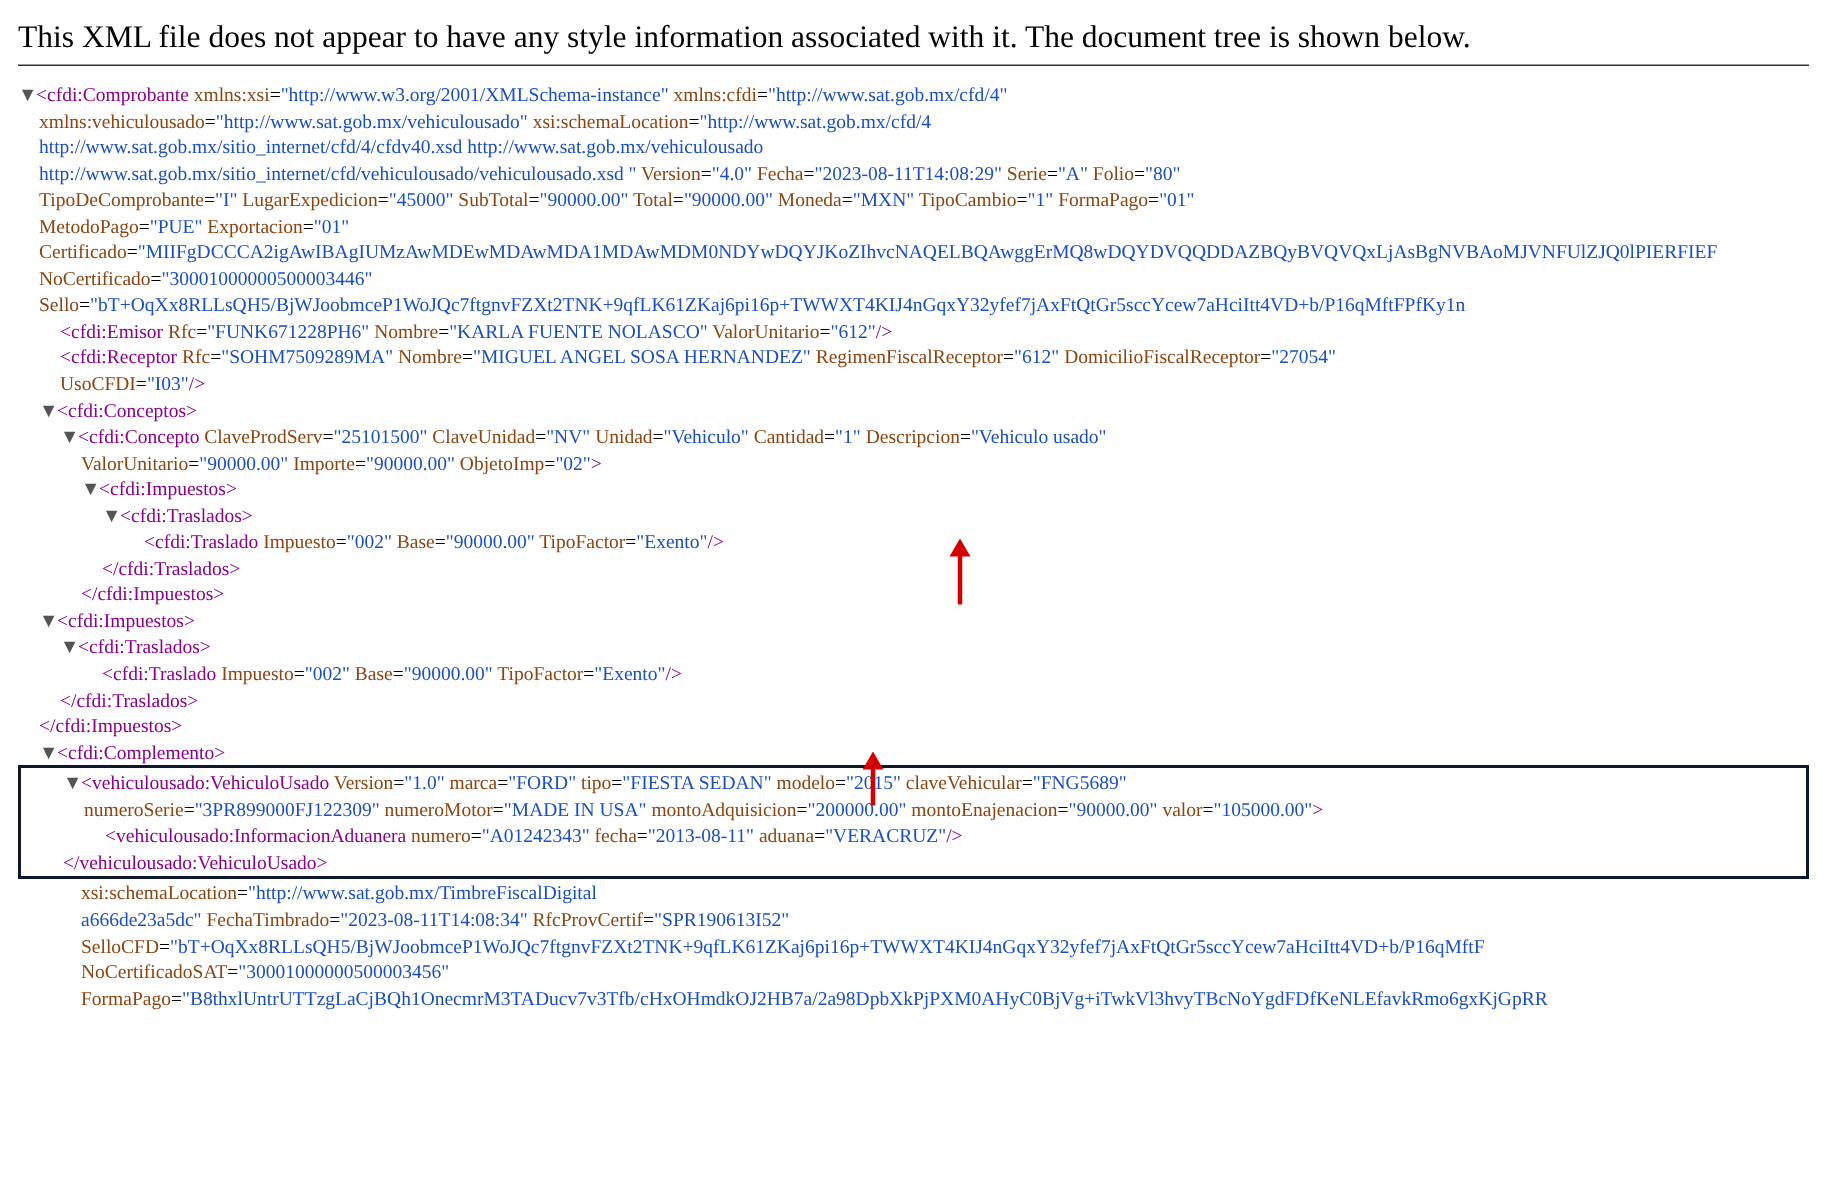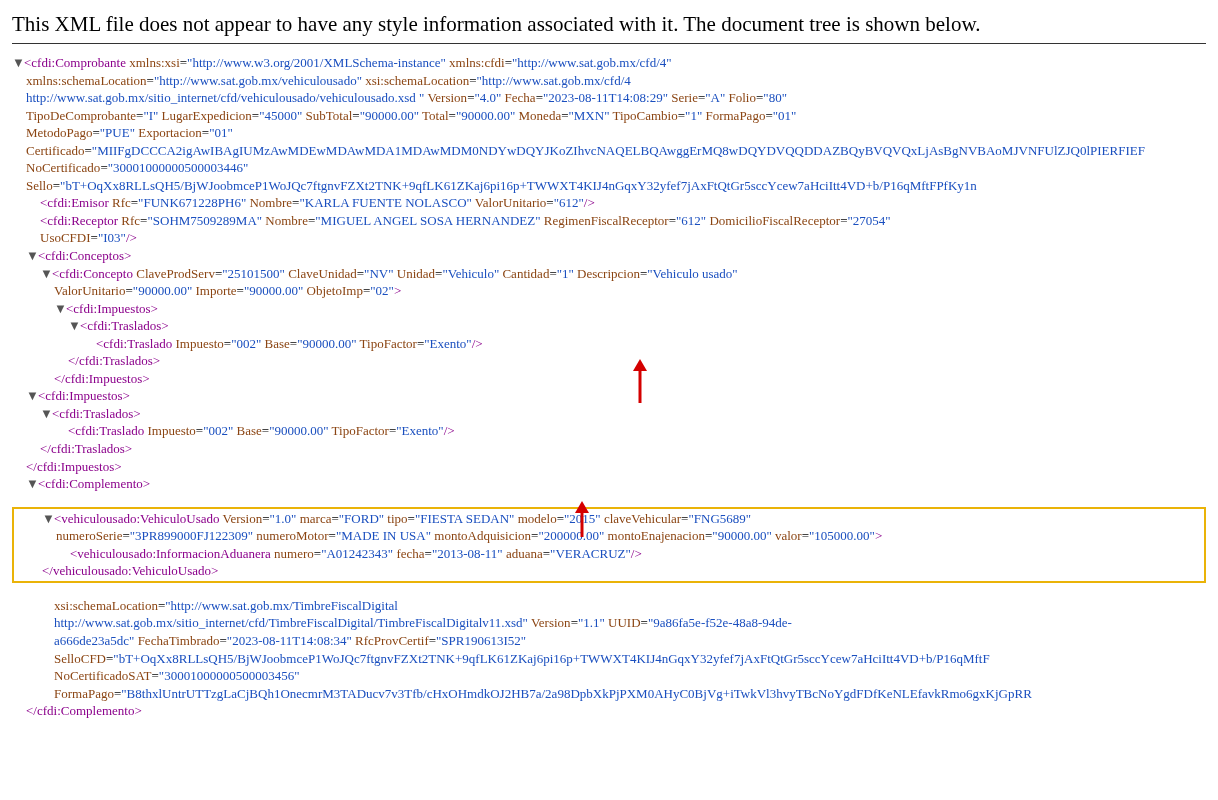--- a/index.html
+++ b/index.html
@@ -32,42 +32,43 @@
   .attr-name { color: #8b4513; }   
   .attr-val { color: #1a4fbf; }
   .arrow { color: #555; display:inline-block; width:12px; }
   .indent0 { padding-left: 0px; }
   .indent1 { padding-left: 14px; }
   .indent2 { padding-left: 28px; }
   .indent3 { padding-left: 42px; }
   .indent4 { padding-left: 56px; }
   .indent6 { padding-left: 84px; }
   .boxed {
-    border: 2px solid #eab308;
-    margin: 14px 0;
+    border: 2px solid #0f172a;
+    margin: 0 0;
     padding: 1px 0;
   }
   .arrow-container {
     position: relative;
   }
   .up-arrow-svg {
     position:absolute;
     pointer-events:none;
   }
 </style>
 </head>
 <body>
 
 <div class="notice">This XML file does not appear to have any style information associated with it. The document tree is shown below.</div>
 <hr class="sep">
 
 <div class="xml arrow-container">
 
 <div class="indent0"><span class="arrow">▼</span><span class="tag">&lt;cfdi:Comprobante</span> <span class="attr-name">xmlns:xsi</span>=<span class="attr-val">"http://www.w3.org/2001/XMLSchema-instance"</span> <span class="attr-name">xmlns:cfdi</span>=<span class="attr-val">"http://www.sat.gob.mx/cfd/4"</span></div>
-<div class="indent1"><span class="attr-name">xmlns:schemaLocation</span>=<span class="attr-val">"http://www.sat.gob.mx/vehiculousado"</span> <span class="attr-name">xsi:schemaLocation</span>=<span class="attr-val">"http://www.sat.gob.mx/cfd/4</span></div>
+<div class="indent1"><span class="attr-name">xmlns:vehiculousado</span>=<span class="attr-val">"http://www.sat.gob.mx/vehiculousado"</span> <span class="attr-name">xsi:schemaLocation</span>=<span class="attr-val">"http://www.sat.gob.mx/cfd/4</span></div>
+<div class="indent1"><span class="attr-val">http://www.sat.gob.mx/sitio_internet/cfd/4/cfdv40.xsd http://www.sat.gob.mx/vehiculousado</span></div>
 <div class="indent1"><span class="attr-val">http://www.sat.gob.mx/sitio_internet/cfd/vehiculousado/vehiculousado.xsd "</span> <span class="attr-name">Version</span>=<span class="attr-val">"4.0"</span> <span class="attr-name">Fecha</span>=<span class="attr-val">"2023-08-11T14:08:29"</span> <span class="attr-name">Serie</span>=<span class="attr-val">"A"</span> <span class="attr-name">Folio</span>=<span class="attr-val">"80"</span></div>
 <div class="indent1"><span class="attr-name">TipoDeComprobante</span>=<span class="attr-val">"I"</span> <span class="attr-name">LugarExpedicion</span>=<span class="attr-val">"45000"</span> <span class="attr-name">SubTotal</span>=<span class="attr-val">"90000.00"</span> <span class="attr-name">Total</span>=<span class="attr-val">"90000.00"</span> <span class="attr-name">Moneda</span>=<span class="attr-val">"MXN"</span> <span class="attr-name">TipoCambio</span>=<span class="attr-val">"1"</span> <span class="attr-name">FormaPago</span>=<span class="attr-val">"01"</span></div>
 <div class="indent1"><span class="attr-name">MetodoPago</span>=<span class="attr-val">"PUE"</span> <span class="attr-name">Exportacion</span>=<span class="attr-val">"01"</span></div>
 <div class="indent1"><span class="attr-name">Certificado</span>=<span class="attr-val">"MIIFgDCCCA2igAwIBAgIUMzAwMDEwMDAwMDA1MDAwMDM0NDYwDQYJKoZIhvcNAQELBQAwggErMQ8wDQYDVQQDDAZBQyBVQVQxLjAsBgNVBAoMJVNFUlZJQ0lPIERFIEF</span></div>
 <div class="indent1"><span class="attr-name">NoCertificado</span>=<span class="attr-val">"30001000000500003446"</span></div>
 <div class="indent1"><span class="attr-name">Sello</span>=<span class="attr-val">"bT+OqXx8RLLsQH5/BjWJoobmceP1WoJQc7ftgnvFZXt2TNK+9qfLK61ZKaj6pi16p+TWWXT4KIJ4nGqxY32yfef7jAxFtQtGr5sccYcew7aHciItt4VD+b/P16qMftFPfKy1n</span></div>
 
 <div class="indent2"><span class="tag">&lt;cfdi:Emisor</span> <span class="attr-name">Rfc</span>=<span class="attr-val">"FUNK671228PH6"</span> <span class="attr-name">Nombre</span>=<span class="attr-val">"KARLA FUENTE NOLASCO"</span> <span class="attr-name">ValorUnitario</span>=<span class="attr-val">"612"</span><span class="tag">/&gt;</span></div>
 <div class="indent2"><span class="tag">&lt;cfdi:Receptor</span> <span class="attr-name">Rfc</span>=<span class="attr-val">"SOHM7509289MA"</span> <span class="attr-name">Nombre</span>=<span class="attr-val">"MIGUEL ANGEL SOSA HERNANDEZ"</span> <span class="attr-name">RegimenFiscalReceptor</span>=<span class="attr-val">"612"</span> <span class="attr-name">DomicilioFiscalReceptor</span>=<span class="attr-val">"27054"</span></div>
 <div class="indent2"><span class="attr-name">UsoCFDI</span>=<span class="attr-val">"I03"</span><span class="tag">/&gt;</span></div>
@@ -100,21 +101,19 @@
 <div class="indent1"><span class="arrow">▼</span><span class="tag">&lt;cfdi:Complemento&gt;</span></div>
 
 <div class="boxed">
 <div class="indent2"><span class="arrow">▼</span><span class="tag">&lt;vehiculousado:VehiculoUsado</span> <span class="attr-name">Version</span>=<span class="attr-val">"1.0"</span> <span class="attr-name">marca</span>=<span class="attr-val">"FORD"</span> <span class="attr-name">tipo</span>=<span class="attr-val">"FIESTA SEDAN"</span> <span class="attr-name">modelo</span>=<span class="attr-val">"2015"</span> <span class="attr-name">claveVehicular</span>=<span class="attr-val">"FNG5689"</span></div>
 <div class="indent3"><span class="attr-name">numeroSerie</span>=<span class="attr-val">"3PR899000FJ122309"</span> <span class="attr-name">numeroMotor</span>=<span class="attr-val">"MADE IN USA"</span> <span class="attr-name">montoAdquisicion</span>=<span class="attr-val">"200000.00"</span> <span class="attr-name">montoEnajenacion</span>=<span class="attr-val">"90000.00"</span> <span class="attr-name">valor</span>=<span class="attr-val">"105000.00"</span><span class="tag">&gt;</span></div>
 <div class="indent4"><span class="tag">&lt;vehiculousado:InformacionAduanera</span> <span class="attr-name">numero</span>=<span class="attr-val">"A01242343"</span> <span class="attr-name">fecha</span>=<span class="attr-val">"2013-08-11"</span> <span class="attr-name">aduana</span>=<span class="attr-val">"VERACRUZ"</span><span class="tag">/&gt;</span></div>
 <div class="indent2"><span class="tag">&lt;/vehiculousado:VehiculoUsado&gt;</span></div>
 </div>
 
 <div class="indent3"><span class="attr-name">xsi:schemaLocation</span>=<span class="attr-val">"http://www.sat.gob.mx/TimbreFiscalDigital</span></div>
-<div class="indent3"><span class="attr-val">http://www.sat.gob.mx/sitio_internet/cfd/TimbreFiscalDigital/TimbreFiscalDigitalv11.xsd"</span> <span class="attr-name">Version</span>=<span class="attr-val">"1.1"</span> <span class="attr-name">UUID</span>=<span class="attr-val">"9a86fa5e-f52e-48a8-94de-</span></div>
 <div class="indent3"><span class="attr-val">a666de23a5dc"</span> <span class="attr-name">FechaTimbrado</span>=<span class="attr-val">"2023-08-11T14:08:34"</span> <span class="attr-name">RfcProvCertif</span>=<span class="attr-val">"SPR190613I52"</span></div>
 <div class="indent3"><span class="attr-name">SelloCFD</span>=<span class="attr-val">"bT+OqXx8RLLsQH5/BjWJoobmceP1WoJQc7ftgnvFZXt2TNK+9qfLK61ZKaj6pi16p+TWWXT4KIJ4nGqxY32yfef7jAxFtQtGr5sccYcew7aHciItt4VD+b/P16qMftF</span></div>
 <div class="indent3"><span class="attr-name">NoCertificadoSAT</span>=<span class="attr-val">"30001000000500003456"</span></div>
 <div class="indent3"><span class="attr-name">FormaPago</span>=<span class="attr-val">"B8thxlUntrUTTzgLaCjBQh1OnecmrM3TADucv7v3Tfb/cHxOHmdkOJ2HB7a/2a98DpbXkPjPXM0AHyC0BjVg+iTwkVl3hvyTBcNoYgdFDfKeNLEfavkRmo6gxKjGpRR</span></div>
 
-<div class="indent1"><span class="tag">&lt;/cfdi:Complemento&gt;</span></div>
 
 </div>
 
 </body></html>

